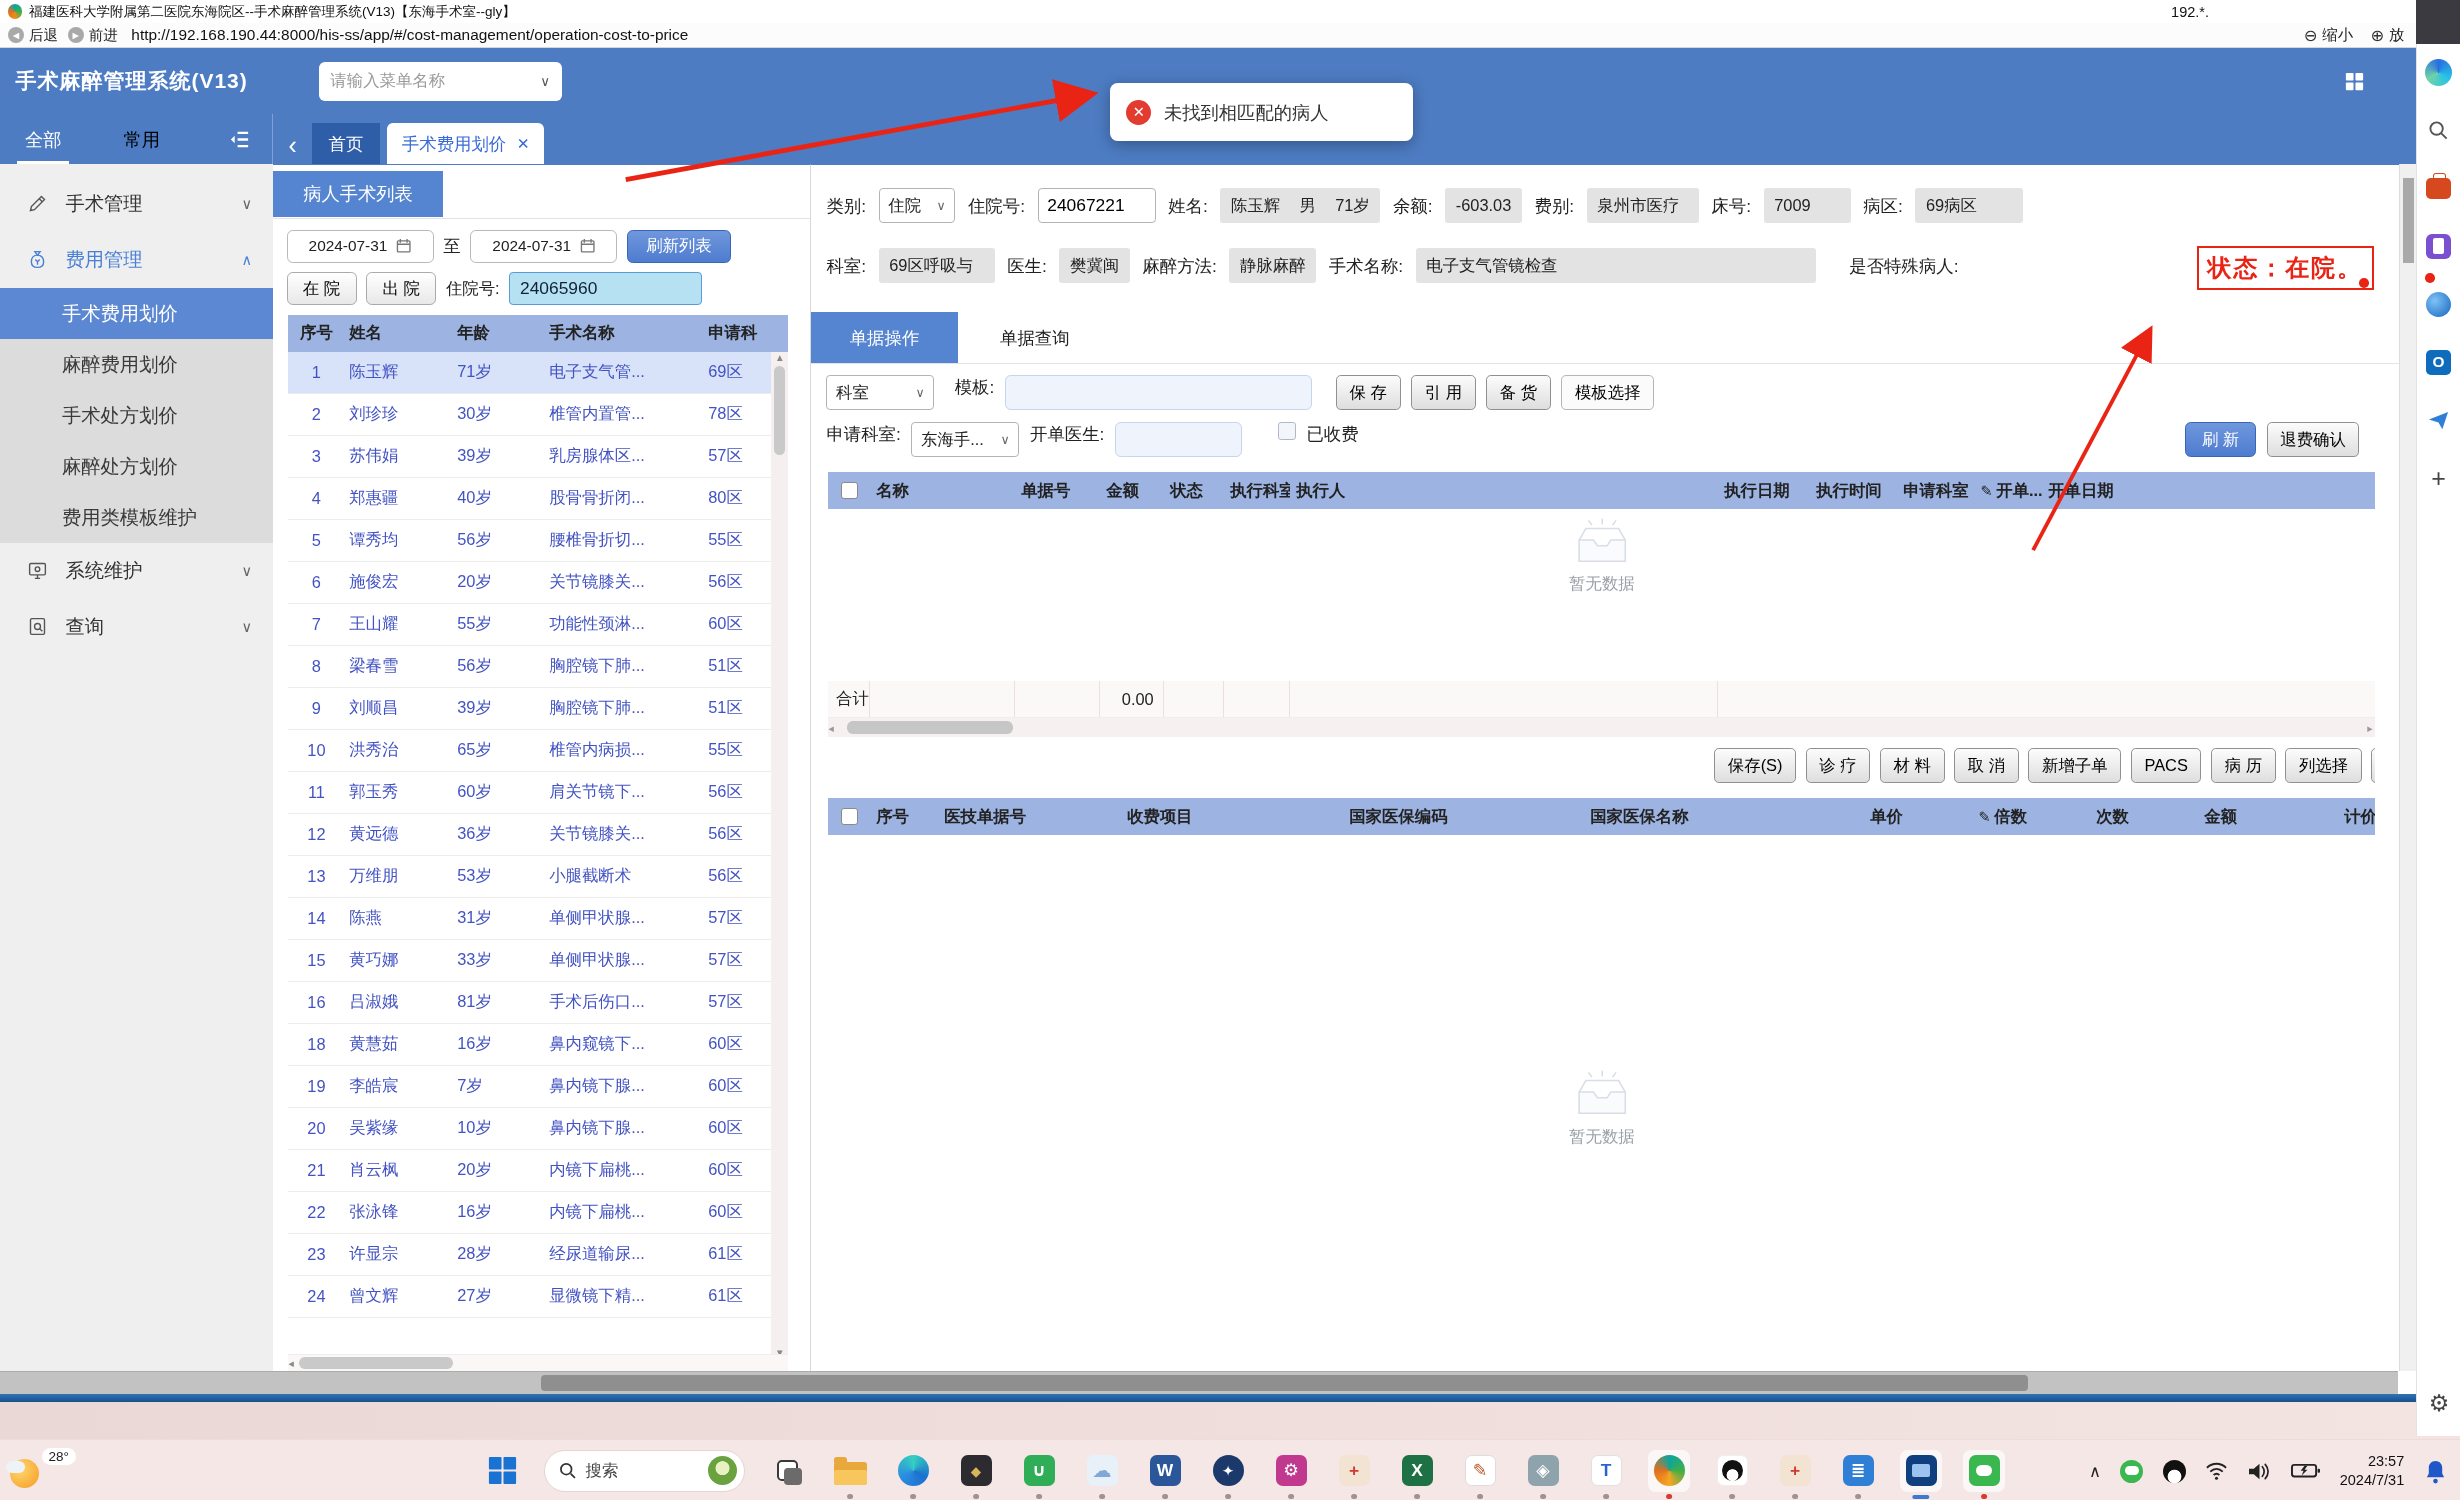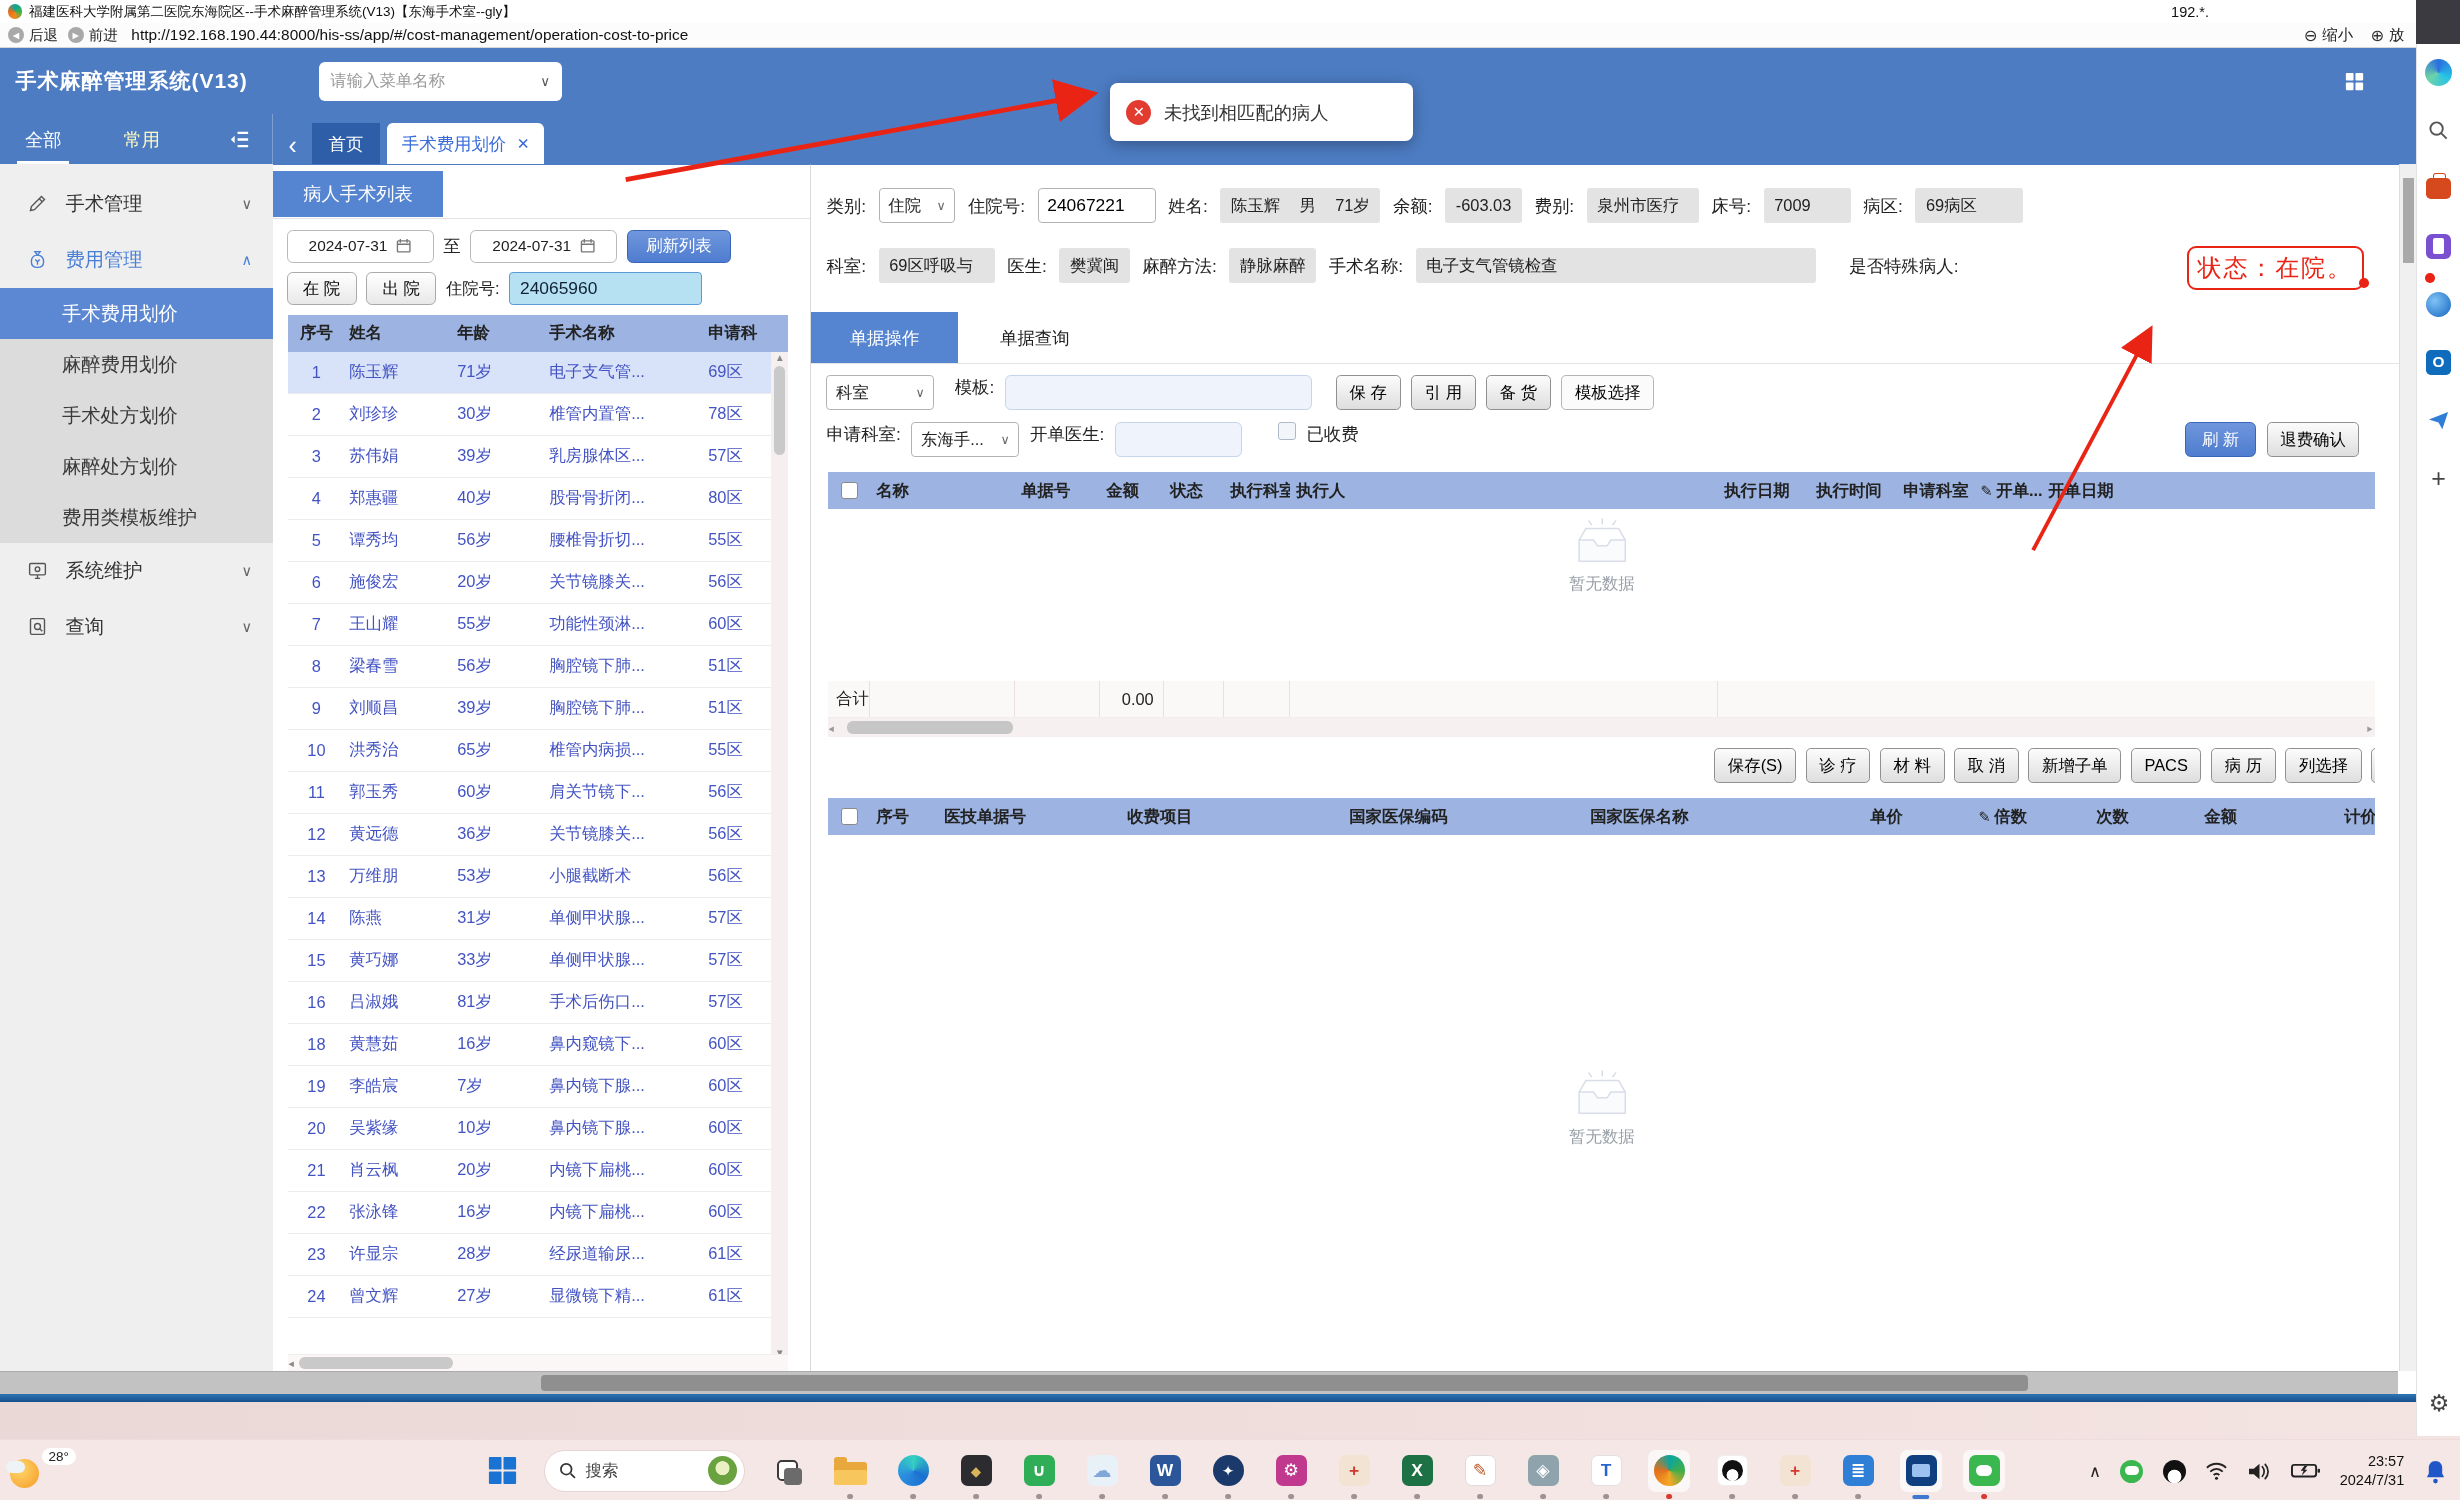--- a/index.html
+++ b/index.html
@@ -33,21 +33,21 @@
   .menusel{margin-left:71px;width:243px;height:39px;background:#fff;border-radius:5.8px;display:flex;
            align-items:center;padding:0 11.6px;color:#9b9b9b;font-size:16.4px}
   .menusel .chev{margin-left:auto;color:#555;font-size:13.5px}
   .hdr-ic{position:absolute;right:50px;color:#fff}
 
   
   .row2{position:absolute;left:0;top:114px;width:2416px;height:50px;background:var(--blue);display:flex}
   .row2-left{width:273px;position:relative;display:flex;align-items:center;border-right:1px solid rgba(255,255,255,.28)}
   .t-all{color:#fff;font-size:18.3px;margin-left:25px;position:relative}
   .t-all::after{content:"";position:absolute;left:-7.7px;right:-7.7px;bottom:-13.5px;height:3.9px;background:#fff}
-  .t-com{color:#fef9c3;font-size:18.3px;margin-left:62px}
+  .t-com{color:#000000;font-size:18.3px;margin-left:62px}
   .burger{margin-left:auto;margin-right:21px;color:#fff}
   .row2-right{flex:1;display:flex;align-items:flex-end;position:relative}
   .coll{color:#fff;font-size:25px;margin:0 0 5.8px 15.4px;line-height:1}
   .ptab-home{background:#2e5ea8;color:#fff;font-size:17.4px;height:41px;display:flex;align-items:center;padding:0 16.4px;margin-left:15.4px}
   .ptab-act{background:#fff;color:#3a6bd8;font-size:17.4px;height:41px;display:flex;align-items:center;gap:10.6px;
             padding:0 14.5px;border-radius:5.8px 5.8px 0 0;margin-left:7.7px}
   .ptab-act .x{font-size:15.4px}
 
   
   .main{position:absolute;left:0;top:164px;width:2416px;height:1207px;display:flex}
@@ -107,22 +107,22 @@
            align-items:center;padding:0 8.7px;gap:15.4px;font-size:16.4px;white-space:nowrap}
   .fselect .chev{color:#666;font-size:12.6px}
   .winput{height:35px;border:1px solid #b3b3b3;border-radius:3.9px;font-size:17.4px;padding:0 8.7px;width:118px;font-family:inherit}
   .chip{height:35px;background:#e3e3e3;display:inline-flex;align-items:center;padding:0 10.6px;font-size:16.4px;
         border-radius:2.9px;white-space:nowrap;overflow:hidden;flex:none}
   .chip.seg span + span{margin-left:19.3px}
   .chip.clipA{width:112px}
   .chip.clipB{width:116px}
   .chip.wideS{width:400px;justify-content:flex-start}
   .speclbl{margin-left:21px}
-  .statusbox{position:absolute;right:35px;top:81px;border:2.9px solid var(--red);color:var(--red);font-size:24px;
-             font-weight:normal;padding:3.9px 8.7px;border-radius:9px;letter-spacing:1.9px;background:rgba(255,255,255,.6);z-index:5}
+  .statusbox{position:absolute;right:25px;top:81px;border:2.9px solid var(--red);color:var(--red);font-size:24px;
+             font-weight:bold;padding:3.9px 8.7px;border-radius:0;letter-spacing:1.9px;background:rgba(255,255,255,.6);z-index:5}
   .doctabs{position:absolute;left:0;top:147px;width:100%;height:52px;border-bottom:1px solid #e4e4e4;display:flex;align-items:stretch}
   .dtab{width:147px;background:var(--blue2);color:#fff;font-size:17.4px;display:flex;align-items:center;justify-content:center}
   .dtabq{margin-left:42px;font-size:17.4px;display:flex;align-items:center;color:#222}
   .formrow{position:absolute;left:15.4px;display:flex;align-items:flex-start;gap:10.6px;font-size:17.4px;width:1533px}
   .blueinput{height:35px;background:#eef3fc;border:1px solid #c6d4ec;border-radius:5.8px;font-family:inherit;
              font-size:16.4px;padding:0 8.7px}
   .gbtn{height:35px;background:linear-gradient(#fcfcfc,#dedede);border:1px solid #909090;border-radius:4.8px;
         font-size:16.4px;padding:0 12.6px;display:inline-flex;align-items:center;justify-content:center;
         font-family:inherit;white-space:nowrap;flex:none}
   .gbtn.light{background:#fbfbfb;border-color:#b5b5b5}

